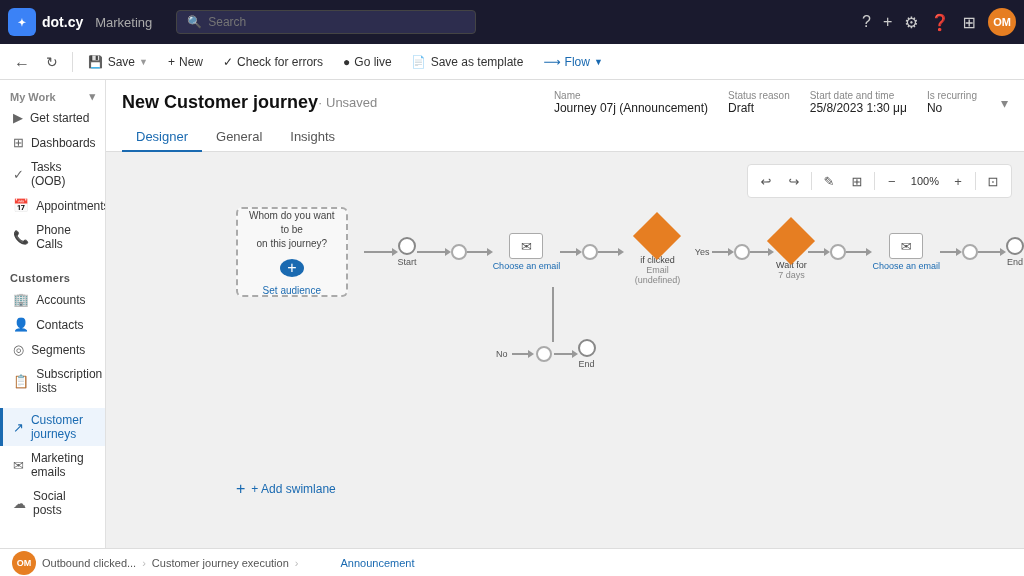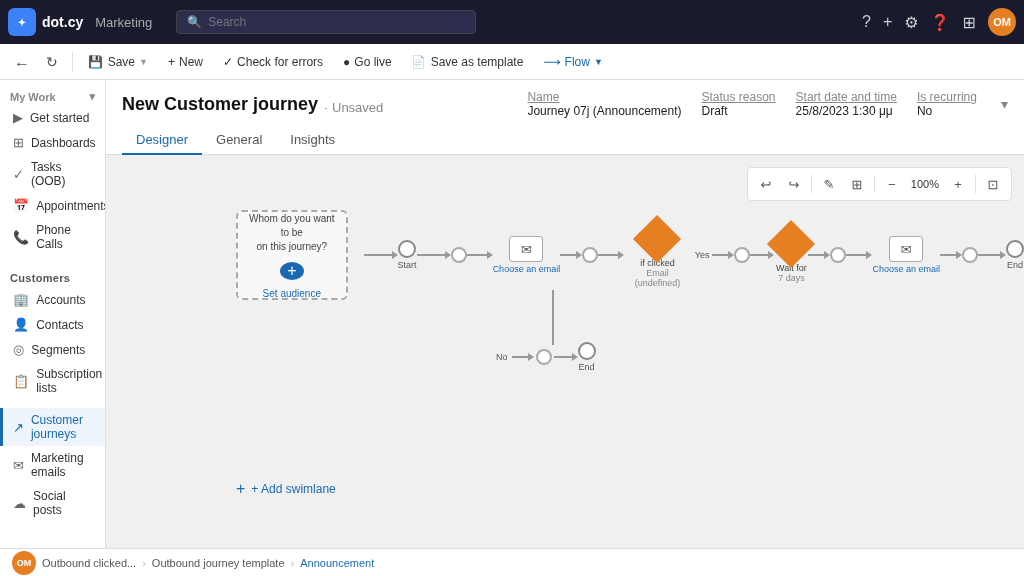--- a/index.html
+++ b/index.html
@@ -36,25 +36,25 @@
     .sidebar-item-icon { font-size: 13px; color: #666; }
     .sidebar-item.active .sidebar-item-icon { color: #1a6ab1; }
     .sidebar-section-title { padding: 8px 10px 3px; font-size: 11px; font-weight: 700; color: #555; letter-spacing: 0.3px; }
 
     
     .content { flex: 1; display: flex; flex-direction: column; overflow: hidden; }
 
     
     .page-header { background: #fff; border-bottom: 1px solid #ddd; padding: 10px 16px 0; flex-shrink: 0; }
     .page-header-top { display: flex; align-items: center; justify-content: space-between; margin-bottom: 8px; }
-    .page-title { font-size: 18px; font-weight: 600; color: #111; display: flex; align-items: flex-end; gap: 6px; }
+    .page-title { font-size: 18px; font-weight: 600; color: #111; display: flex; align-items: center; }
     .page-title-sub { font-size: 13px; color: #888; font-weight: 400; }
     .page-meta { display: flex; align-items: center; gap: 20px; }
     .meta-item { display: flex; flex-direction: column; font-size: 11px; }
-    .meta-label { color: #888; font-size: 12px; text-decoration: underline; }
+    .meta-label { color: #888; font-size: 10px; }
     .meta-value { color: #222; font-weight: 500; font-size: 12px; }
     .meta-expand { color: #888; cursor: pointer; font-size: 14px; margin-left: 4px; }
     .page-tabs { display: flex; gap: 0; }
     .page-tab { padding: 6px 14px; font-size: 13px; color: #555; cursor: pointer; border-bottom: 2px solid transparent; margin-bottom: -1px; }
     .page-tab.active { color: #1a6ab1; border-bottom-color: #1a6ab1; font-weight: 500; }
 
     
     .canvas-area { flex: 1; background: #f0f0f0; position: relative; overflow: hidden; }
     .canvas-toolbar { position: absolute; top: 12px; right: 12px; background: #fff; border: 1px solid #ddd; border-radius: 4px; display: flex; align-items: center; gap: 2px; padding: 3px 5px; z-index: 10; }
     .canvas-tool { width: 26px; height: 26px; display: flex; align-items: center; justify-content: center; cursor: pointer; border-radius: 3px; font-size: 13px; color: #555; }
@@ -69,21 +69,21 @@
     
     .node-wrap { display: flex; flex-direction: column; align-items: center; }
 
     
     .add-swimlane { position: absolute; bottom: 30px; left: 60px; display: flex; align-items: center; gap: 6px; color: #1a6ab1; font-size: 12px; cursor: pointer; }
     .add-swimlane-icon { font-size: 16px; }
 
     
     .breadcrumb-bar { height: 28px; background: #fff; border-top: 1px solid #ddd; display: flex; align-items: center; padding: 0 12px; gap: 6px; font-size: 11px; color: #888; flex-shrink: 0; }
     .breadcrumb-item { color: #555; cursor: pointer; }
-    .breadcrumb-item.active { color: #1a6ab1; }
+    .breadcrumb-item.active { color: #1a6ab1; margin-left: 36px; }
     .breadcrumb-sep { color: #bbb; }
   </style>
 </head>
 <body>
 
 <div class="topbar">
   <div class="topbar-logo">
     <div class="topbar-logo-icon">✦</div>
     <span>dot.cy</span>
   </div>
@@ -410,16 +410,16 @@
     </div>
 
   </div>
 
 </div>
 
 <div class="breadcrumb-bar">
   <div style="width:24px;height:24px;background:#e67e22;border-radius:50%;display:flex;align-items:center;justify-content:center;color:#fff;font-size:9px;font-weight:bold;flex-shrink:0;">OM</div>
   <span style="color:#555; cursor:pointer; max-width:120px; overflow:hidden; text-overflow:ellipsis; white-space:nowrap;">Outbound clicked...</span>
   <span class="breadcrumb-sep">›</span>
-  <span class="breadcrumb-item">Outbound journey template</span>
+  <span class="breadcrumb-item">Customer journey execution</span>
   <span class="breadcrumb-sep">›</span>
   <span class="breadcrumb-item active">Announcement</span>
 </div>
 
 </body></html>

